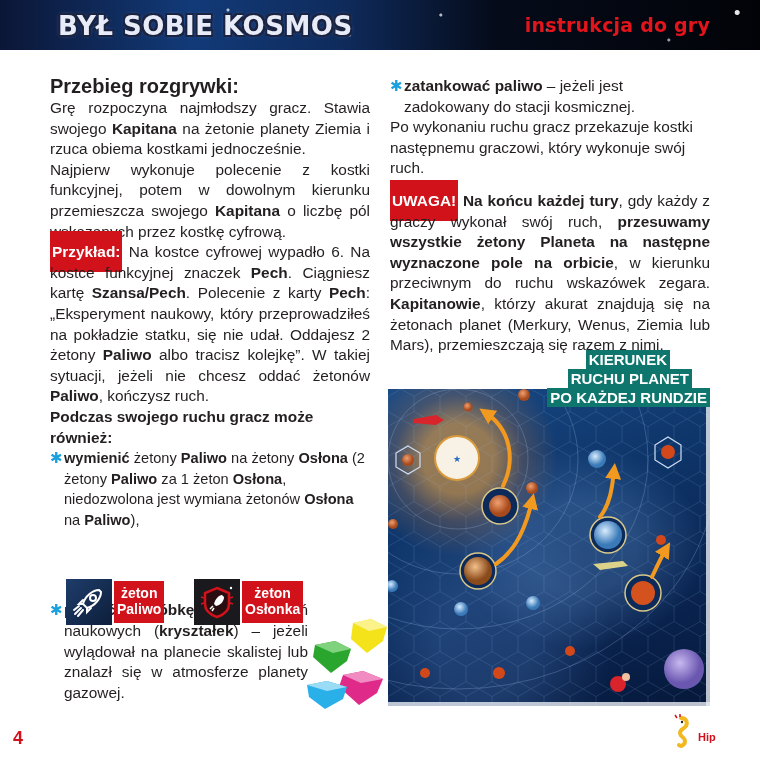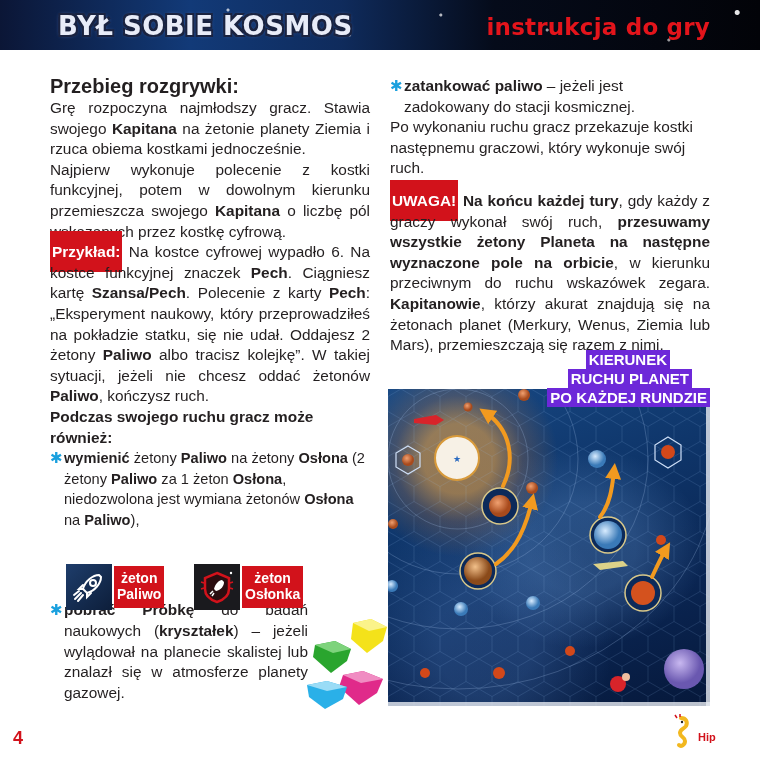--- a/index.html
+++ b/index.html
@@ -22,60 +22,60 @@
       linear-gradient(90deg, #0b1636 0%, #123a78 25%, #0f2b5c 45%, #050b1a 65%, #020308 100%);
   }
   .header-title {
     position: absolute; left: 58px; top: 11px;
     font-family: "DejaVu Sans", sans-serif; font-weight: bold; font-size: 26px;
     color: #e8ecf8; letter-spacing: 0.5px;
     text-shadow: -2px -2px 0 #1a2340, 2px -2px 0 #1a2340, -2px 2px 0 #1a2340, 2px 2px 0 #1a2340, 0 0 4px #6a8ad0;
   }
   .header-subtitle {
     position: absolute; right: 50px; top: 14px;
-    font-family: "DejaVu Sans", sans-serif; font-weight: bold; font-size: 23px;
+    font-family: "DejaVu Sans", sans-serif; font-weight: bold; font-size: 19px;
     color: #e3141b; letter-spacing: 0.2px;
   }
 
   .col { position: absolute; font-size: 15.4px; line-height: 20.6px; }
   .col p { margin: 0; }
   .col-left { left: 50px; top: 74px; width: 320px; }
   .col-right { left: 390px; top: 76px; width: 320px; }
   .just { text-align: justify; }
   .h-title { font-size: 20px; font-weight: bold; line-height: 24px; margin: 0 0 2px 0; }
   .sub-h { font-weight: bold; }
   .badge {
     background: #d2121b; color: #ffffff; font-weight: bold;
     padding: 12px 2px; font-family: "Liberation Sans", sans-serif;
   }
   .bullet { display: flex; }
   .bullet-star { color: #1aa0de; font-weight: bold; width: 14px; flex: 0 0 14px; font-size: 15px; }
   .bullet-body { flex: 1; }
   .spacer { height: 12px; }
 
   .tokens { position: absolute; left: 66px; top: 564px; width: 240px; height: 46px; }
-  .token { position: absolute; top: 0; display: flex; }
+  .token { position: absolute; top: 15px; display: flex; }
   .token-img {
     width: 46px; height: 46px; display: flex; align-items: center; justify-content: center;
   }
   .token-img.fuel { background: linear-gradient(135deg, #1e3d6b, #0d1e3a); }
   .token-img.shield { background: #1a1a1e; }
   .token-label {
     background: #d2121b; color: #ffffff; font-weight: bold;
     font-size: 14px; line-height: 16px; padding: 4px 3px; margin-left: 2px;
     height: 34px; align-self: center; text-align: center;
   }
 
   .gems { position: absolute; left: 305px; top: 615px; width: 85px; height: 95px; }
 
   .callout {
     position: absolute; right: 50px; top: 350px; text-align: right;
   }
   .callout-line {
-    display: block; background: #6d28d9; color: #ffffff; font-weight: bold;
+    display: block; background: #0f766e; color: #ffffff; font-weight: bold;
     font-size: 15px; line-height: 19px; padding: 0 3px; margin-left: auto;
     width: fit-content; font-family: "Liberation Sans", sans-serif;
   }
   .callout-line.l1 { margin-right: 40px; }
   .callout-line.l2 { margin-right: 18px; }
 
   .board {
     position: absolute; left: 388px; top: 389px; width: 322px; height: 317px;
     background:
       radial-gradient(ellipse at 22% 22%, rgba(255,170,60,0.55) 0 10%, rgba(255,140,40,0.2) 18%, transparent 28%),

